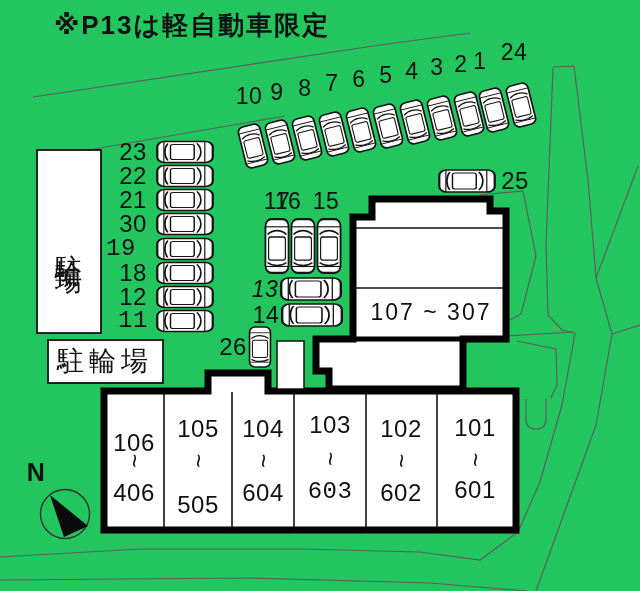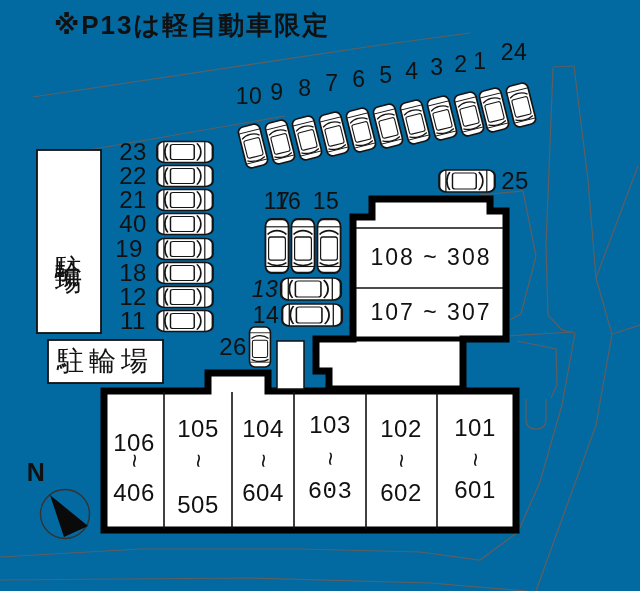--- a/index.html
+++ b/index.html
@@ -1,17 +1,17 @@
 <!DOCTYPE html>
 <html><head>
 <meta charset="utf-8">
 <style>
   html,body{margin:0;padding:0;background:#fff;}
   .map{
-    position:relative;width:640px;height:591px;background:#0369a1;overflow:hidden;
+    position:relative;width:640px;height:591px;background:#22c55e;overflow:hidden;
     font-family:"Liberation Sans","DejaVu Sans",sans-serif;color:#111;
   }
   .map svg{position:absolute;left:0;top:0;}
   .lbl{
     position:absolute;transform:translate(-50%,-50%);
     font-size:23px;font-weight:500;line-height:1;white-space:nowrap;color:#111;
     letter-spacing:0.5px;
   }
   .big{font-size:24px;}
   .rooms{font-size:23px;letter-spacing:2px;}
@@ -136,35 +136,34 @@
   <div class="lbl" style="left:386px;top:75px;">5</div>
   <div class="lbl" style="left:412px;top:71px;">4</div>
   <div class="lbl" style="left:437px;top:67px;">3</div>
   <div class="lbl" style="left:461px;top:64px;">2</div>
   <div class="lbl" style="left:480px;top:61px;">1</div>
   <div class="lbl" style="left:514px;top:52px;">24</div>
 
   <div class="lbl big" style="left:133px;top:152px;">23</div>
   <div class="lbl big" style="left:133px;top:176px;">22</div>
   <div class="lbl big" style="left:133px;top:200px;">21</div>
-  <div class="lbl big" style="left:133px;top:224px;">40</div>
-  <div class="lbl big" style="left:129px;top:249px;">19</div>
+  <div class="lbl big" style="left:133px;top:224px;">30</div>
+  <div class="lbl big" style="left:121px;top:249px;font-family:Liberation Mono, monospace;">19</div>
   <div class="lbl big" style="left:133px;top:273px;">18</div>
   <div class="lbl big" style="left:133px;top:297px;">12</div>
-  <div class="lbl big" style="left:133px;top:321px;">11</div>
+  <div class="lbl big" style="left:133px;top:321px;font-family:Liberation Mono, monospace;">11</div>
 
   <div class="lbl" style="left:277px;top:201px;">17</div>
   <div class="lbl" style="left:288px;top:201px;">16</div>
   <div class="lbl" style="left:326px;top:201px;">15</div>
   <div class="lbl" style="left:265px;top:289px;font-style:italic;">13</div>
   <div class="lbl" style="left:266px;top:315px;">14</div>
   <div class="lbl big" style="left:515px;top:181px;">25</div>
   <div class="lbl big" style="left:233px;top:347px;">26</div>
 
-  <div class="lbl rooms" style="left:431px;top:257px;">108 ~ 308</div>
   <div class="lbl rooms" style="left:431px;top:312px;">107 ~ 307</div>
 
   <div class="lbl big" style="left:134px;top:443px;">106</div>
   <div class="lbl vtilde" style="left:134px;top:461px;">~</div>
   <div class="lbl big" style="left:134px;top:493px;">406</div>
 
   <div class="lbl big" style="left:198px;top:429px;text-align:right;">105</div>
   <div class="lbl vtilde" style="left:198px;top:461px;">~</div>
   <div class="lbl big" style="left:198px;top:493px;margin-top:12px;">505</div>
 

